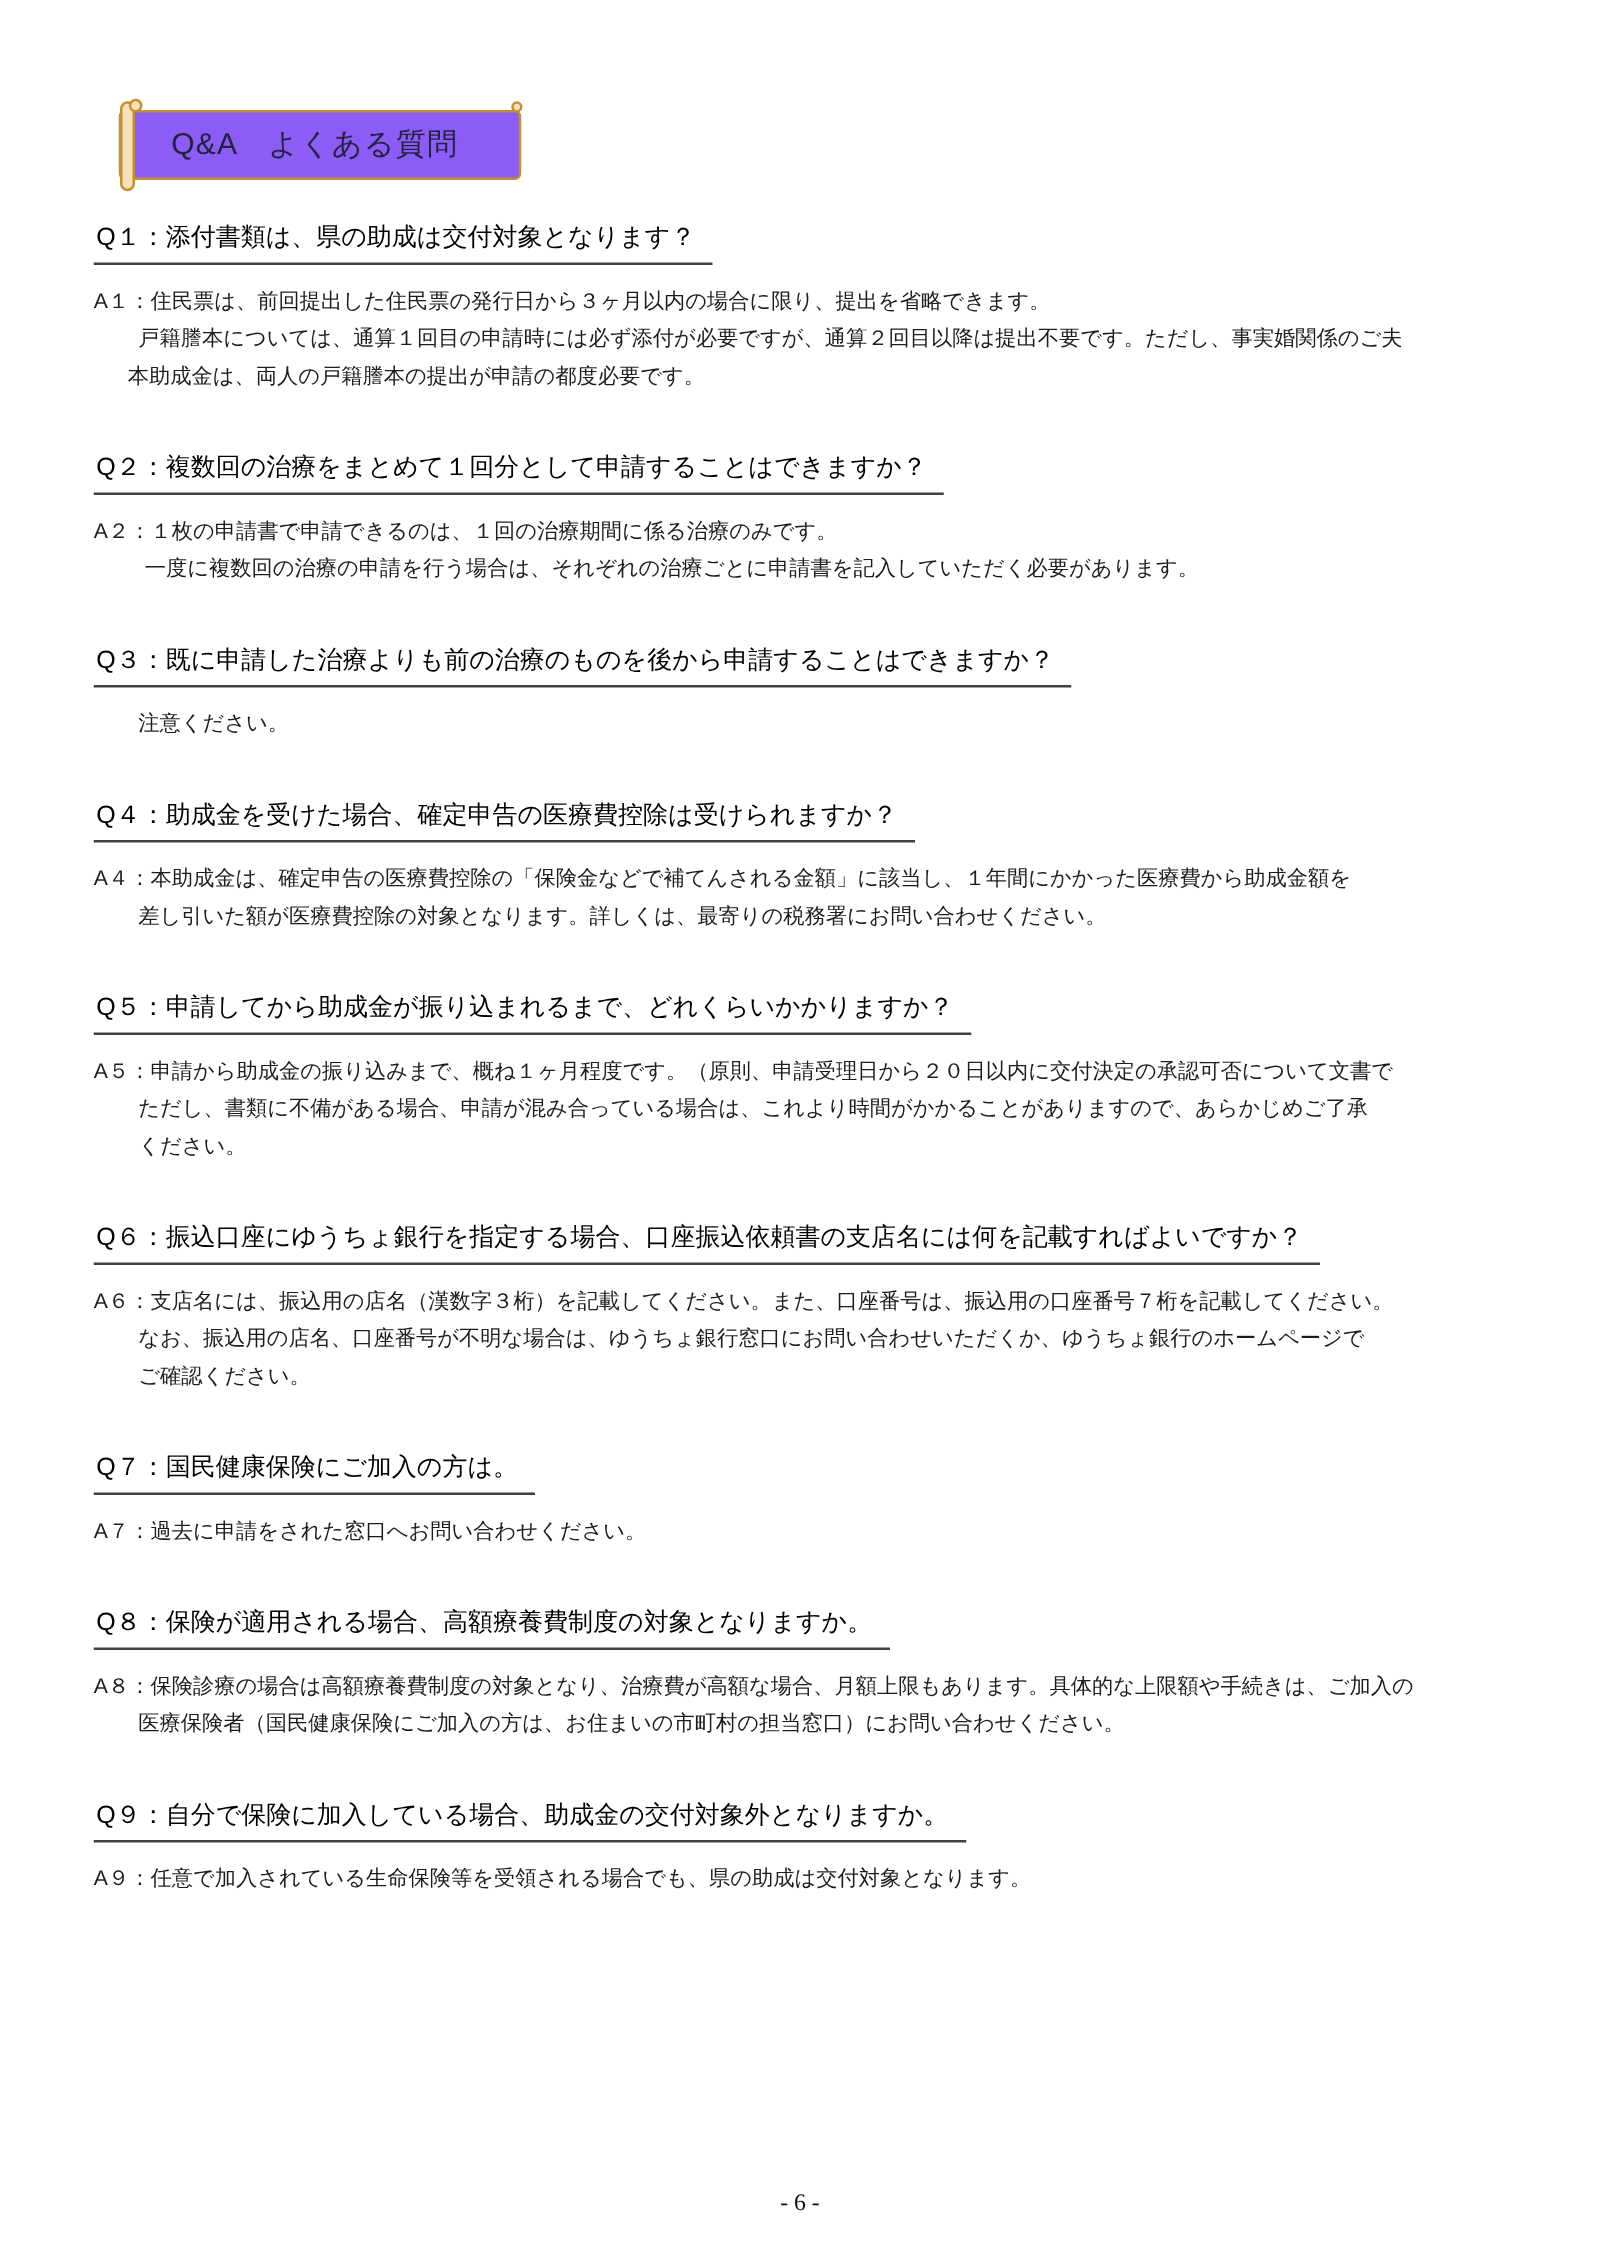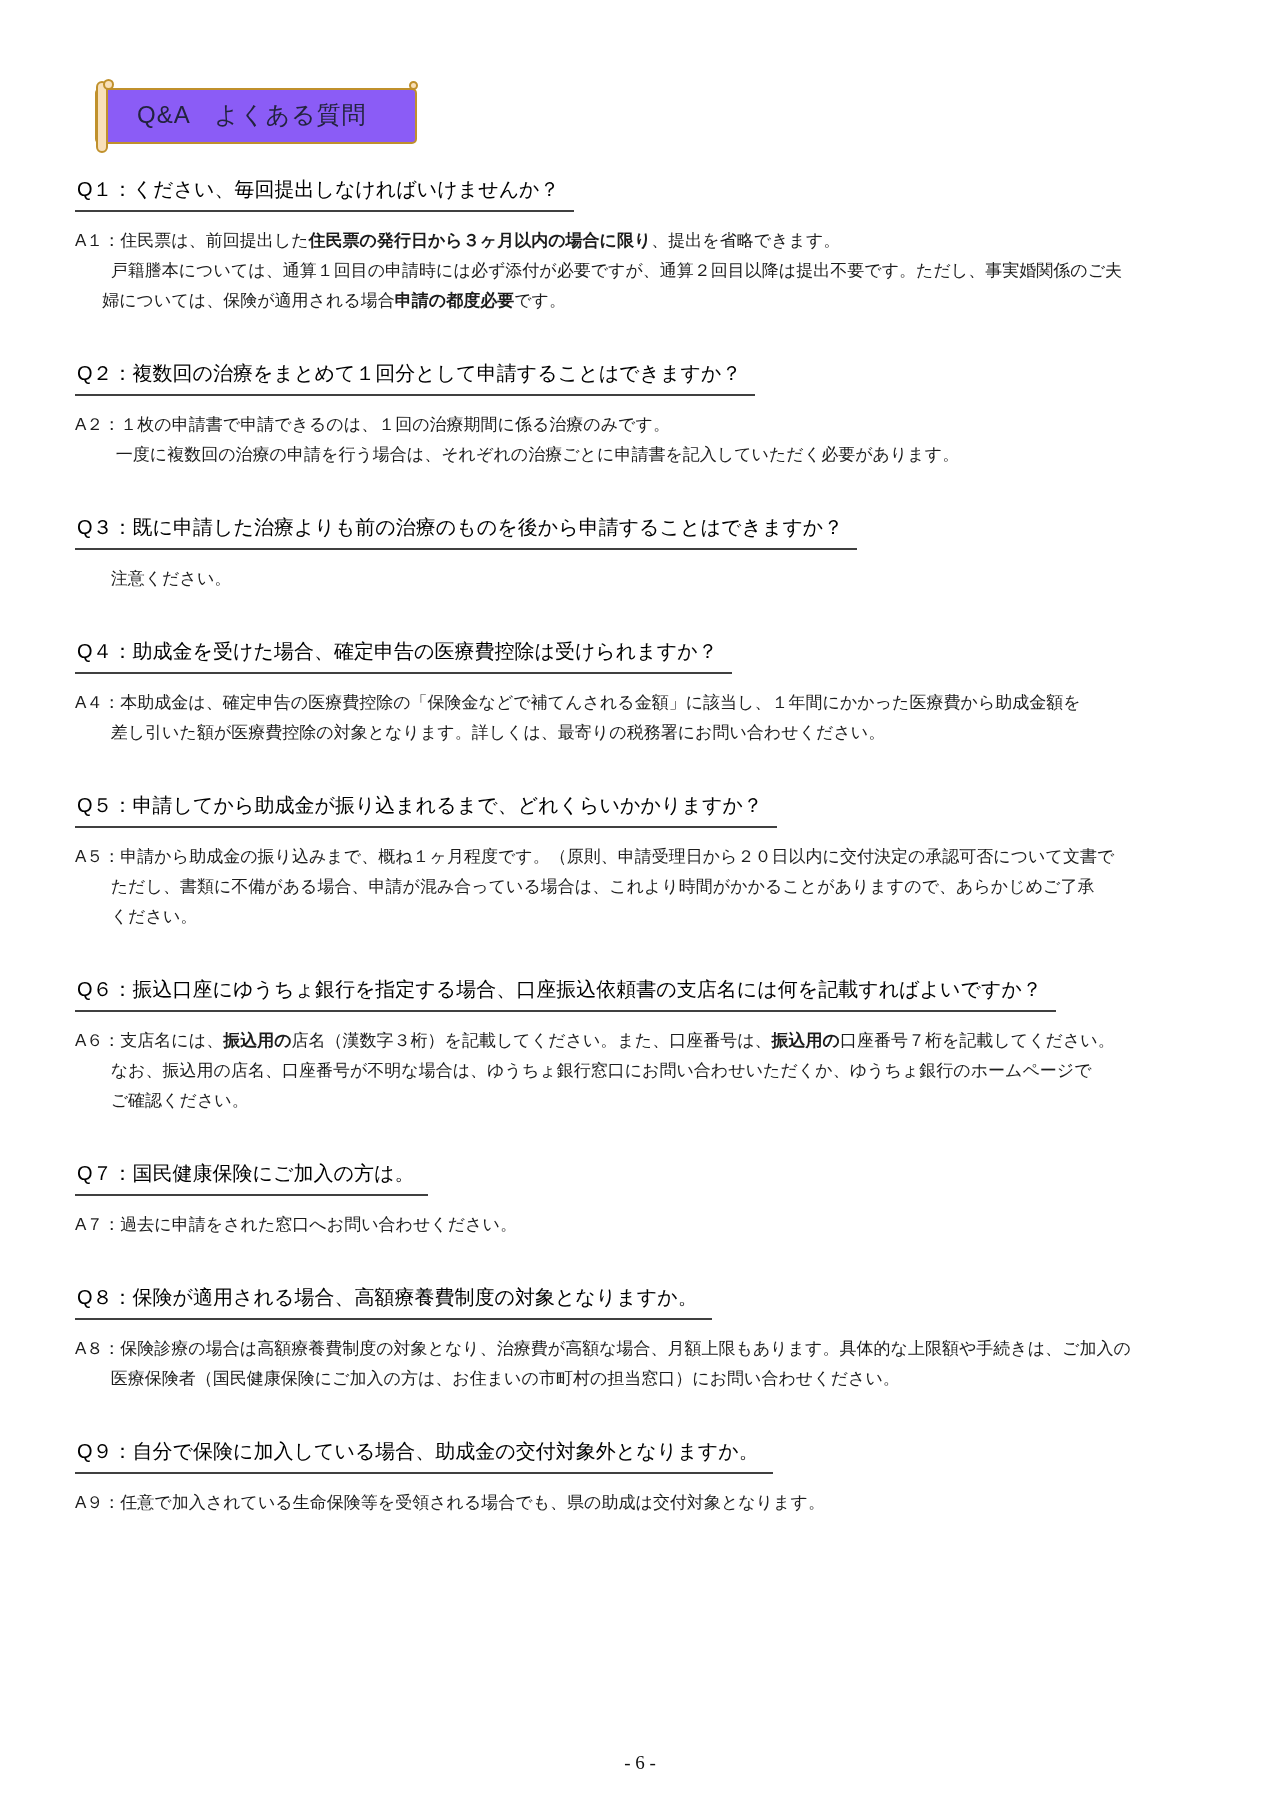--- a/index.html
+++ b/index.html
@@ -33,21 +33,21 @@
   }
 
   .qa-list { margin-top:24px; }
   .qa-section { margin-bottom:44px; }
   .question { font-size:20px; color:#000; margin-bottom:14px; white-space:nowrap; }
   .question-text {
     display:inline-block; border-bottom:2px solid #404040;
     padding:0 14px 7px 2px;
   }
   .answer-line { font-size:17px; line-height:30px; white-space:nowrap; color:#1c1c1c; }
-  .seg-bold { font-weight:bold; }
+  .seg-bold { font-weight:normal; }
   .seg-blue {  }
 
   .footer {
     position:absolute; left:0; bottom:36px; width:100%; text-align:center;
     font-family:"Liberation Serif","DejaVu Serif",serif; font-size:19px; color:#111;
   }
 </style>
 </head>
 <body>
 
@@ -56,24 +56,24 @@
   <div class="banner-wrap">
     <div class="banner" id="banner" style="background: #8b5cf6; border-color: rgb(192, 145, 44);">
       <span class="banner-rod"></span>
       <span class="banner-knob"></span>
       <span class="banner-title">Q&amp;A　よくある質問</span>
     </div>
   </div>
 
   <div class="qa-list" id="qa-list">
       <section class="qa-section">
-        <div class="question"><span class="question-text">Q１：ください、毎回提出しなければいけませんか？</span></div>
+        <div class="question"><span class="question-text">Q１：添付書類は、県の助成は交付対象となります？</span></div>
         <div class="answer-line" style="padding-left: 0em;"><span class="answer-segment">A１：住民票は、前回提出した</span><span class="answer-segment seg-bold">住民票の発行日から３ヶ月以内の場合に限り</span><span class="answer-segment">、提出を省略できます。</span></div>
         <div class="answer-line" style="padding-left: 2.1em;"><span class="answer-segment">戸籍謄本については、通算１回目の申請時には必ず添付が必要ですが、通算２回目以降は提出不要です。ただし、事実婚関係のご夫</span></div>
-        <div class="answer-line" style="padding-left: 1.6em;"><span class="answer-segment">婦については、保険が適用される場合</span><span class="answer-segment seg-bold">申請の都度必要</span><span class="answer-segment">です。</span></div>
+        <div class="answer-line" style="padding-left: 1.6em;"><span class="answer-segment">本助成金は、両人の戸籍謄本の提出が</span><span class="answer-segment seg-bold">申請の都度必要</span><span class="answer-segment">です。</span></div>
       </section>
       <section class="qa-section">
         <div class="question"><span class="question-text">Q２：複数回の治療をまとめて１回分として申請することはできますか？</span></div>
         <div class="answer-line" style="padding-left: 0em;"><span class="answer-segment">A２：１枚の申請書で申請できるのは、１回の治療期間に係る治療のみです。</span></div>
         <div class="answer-line" style="padding-left: 2.4em;"><span class="answer-segment">一度に複数回の治療の申請を行う場合は、それぞれの治療ごとに申請書を記入していただく必要があります。</span></div>
       </section>
       <section class="qa-section">
         <div class="question"><span class="question-text">Q３：既に申請した治療よりも前の治療のものを後から申請することはできますか？</span></div>
         <div class="answer-line" style="padding-left: 2.1em;"><span class="answer-segment">注意ください。</span></div>
       </section>

